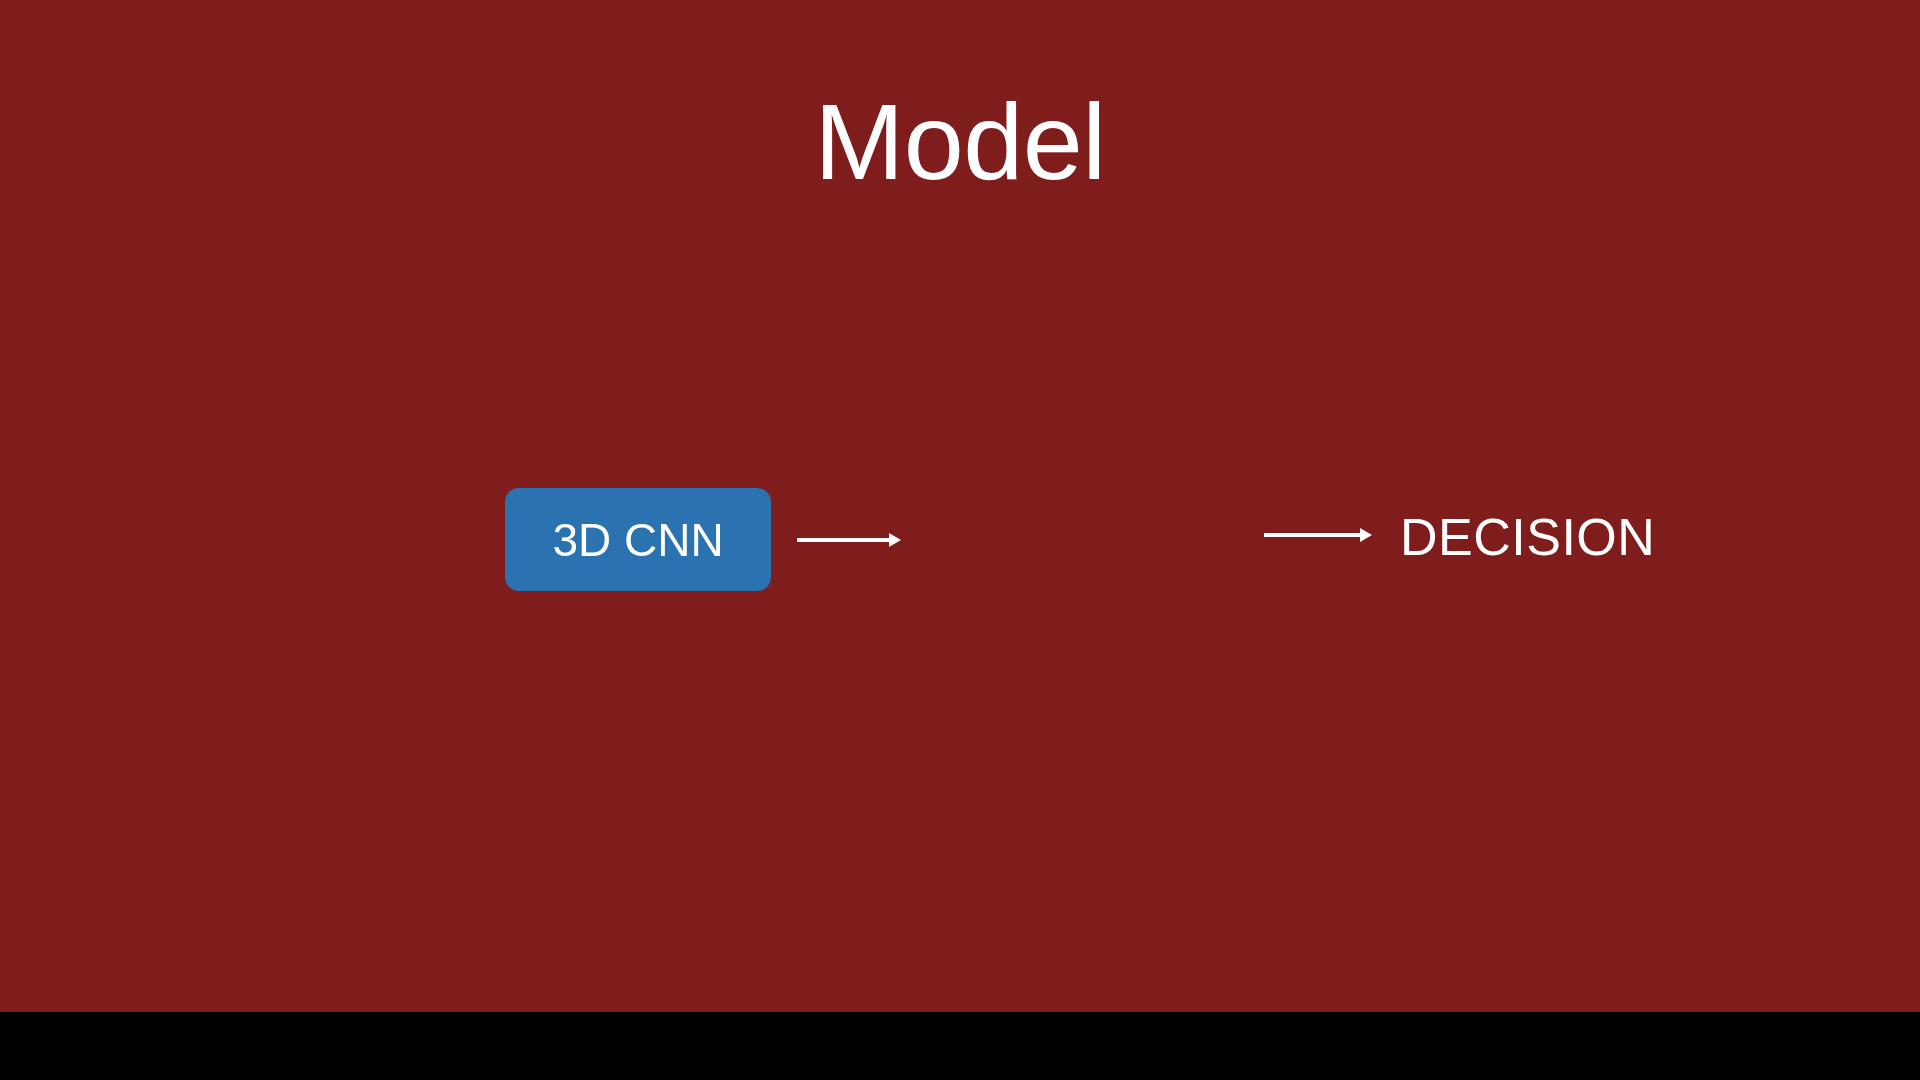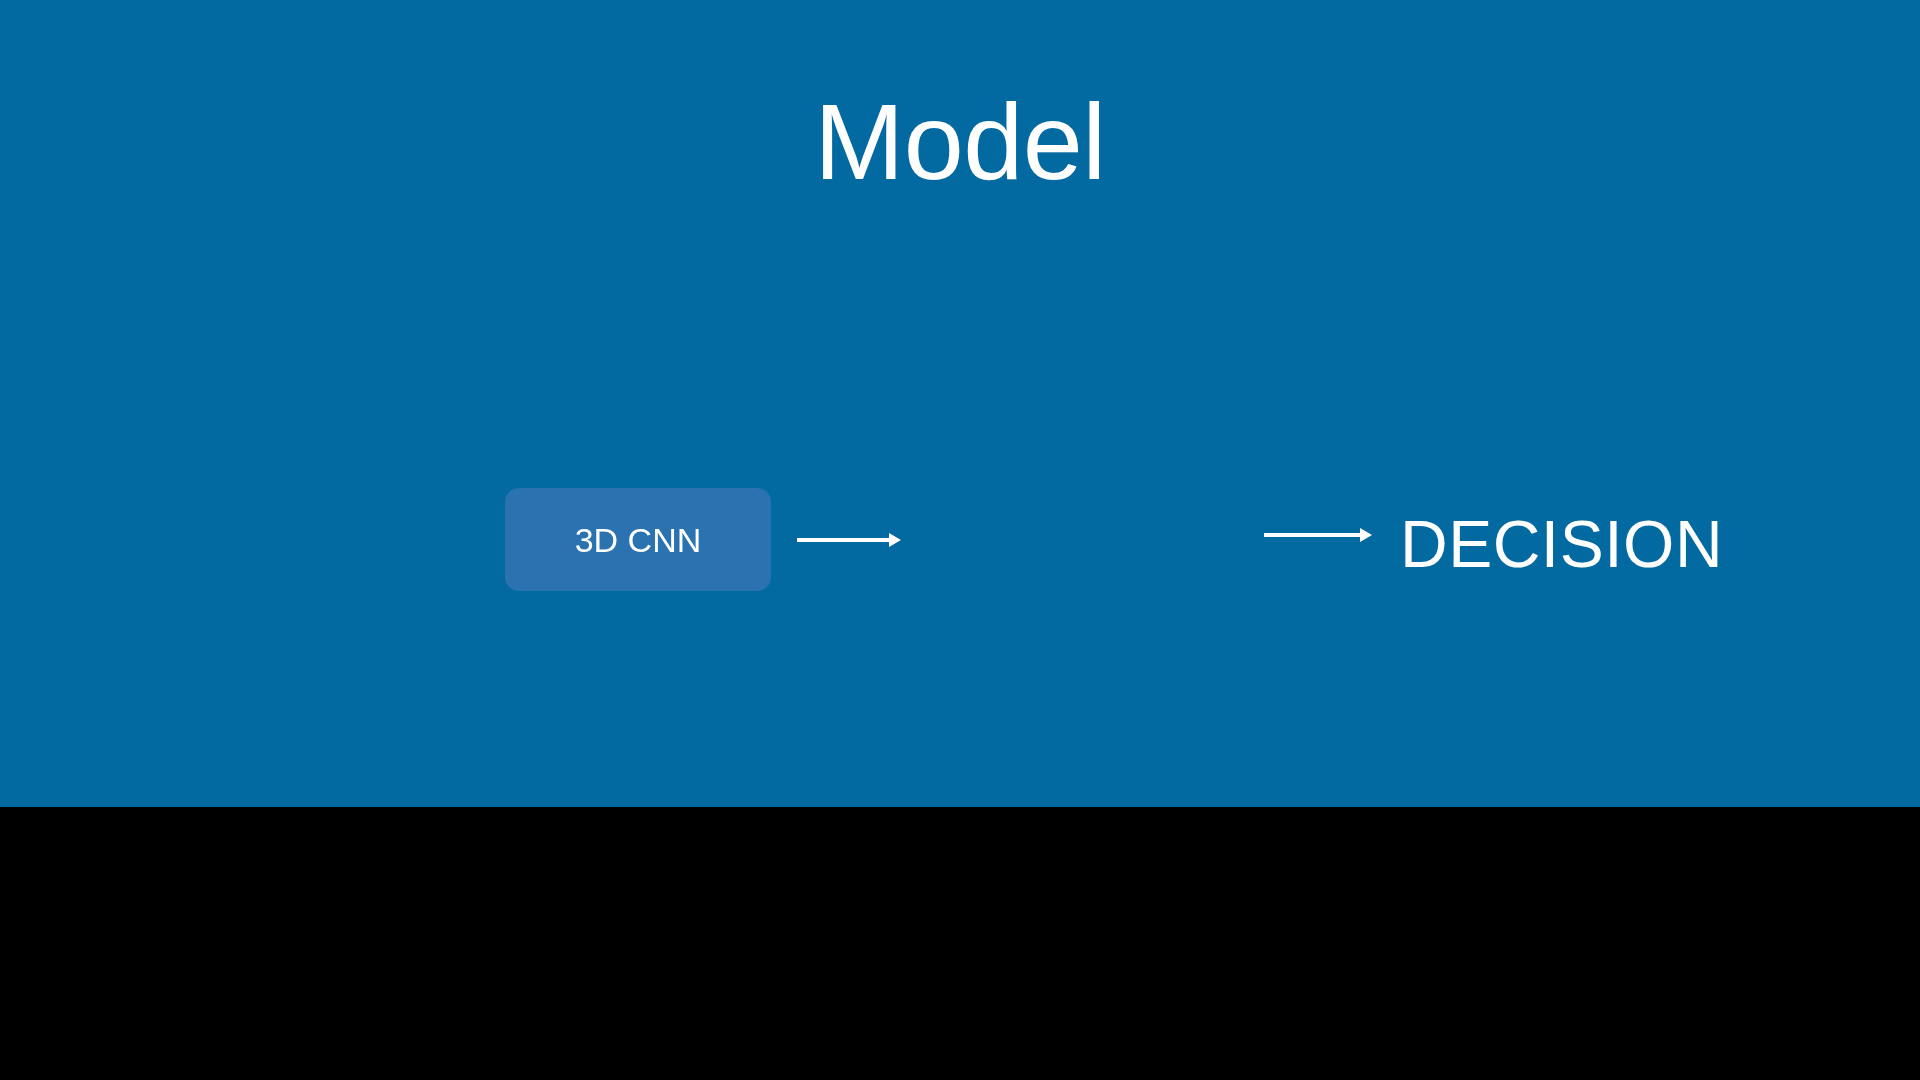--- a/index.html
+++ b/index.html
@@ -15,22 +15,22 @@
   body {
     font-family: "Liberation Sans", sans-serif;
     position: relative;
   }
 
   #slide {
     position: absolute;
     left: 0;
     top: 0;
     width: 1920px;
-    height: 807px;
-    background: #0369a1;
+    height: 1012px;
+    background: #7f1d1d;
   }
 
   
   #slide-title {
     position: absolute;
     left: 0;
     top: 88px;
     width: 1920px;
     text-align: center;
     color: #ffffff;
@@ -56,21 +56,21 @@
     background: #2a72b0;
     border-radius: 14px;
     display: flex;
     align-items: center;
     justify-content: center;
   }
 
   .node-box-label {
     color: #ffffff;
     font-family: "Liberation Sans", sans-serif;
-    font-size: 34px;
+    font-size: 46px;
     font-weight: 400;
     line-height: 1.0;
     white-space: nowrap;
   }
 
   #node-cnn {
     left: 505px;
     top: 488px;
     width: 266px;
     height: 103px;
@@ -103,21 +103,21 @@
 
   .arrow svg { display: block; }
 
   
   #decision-label {
     position: absolute;
     left: 1400px;
     top: 511px;
     color: #ffffff;
     font-family: "Liberation Sans", sans-serif;
-    font-size: 66px;
+    font-size: 52px;
     font-weight: 400;
     line-height: 1.0;
     letter-spacing: 0.5px;
     white-space: nowrap;
   }
 </style>
 </head>
 <body>
 
 <div id="slide">

